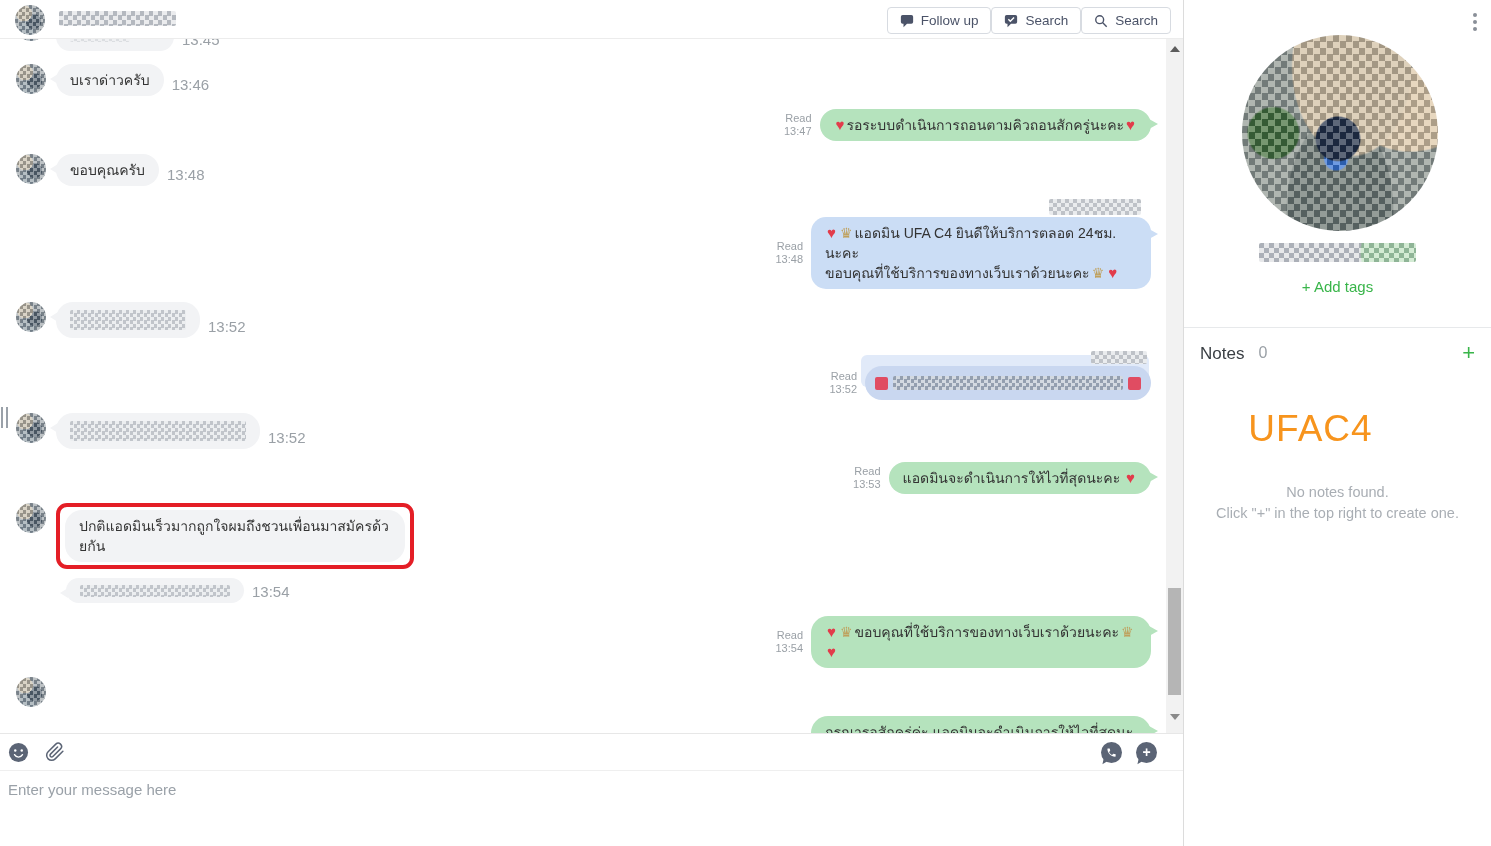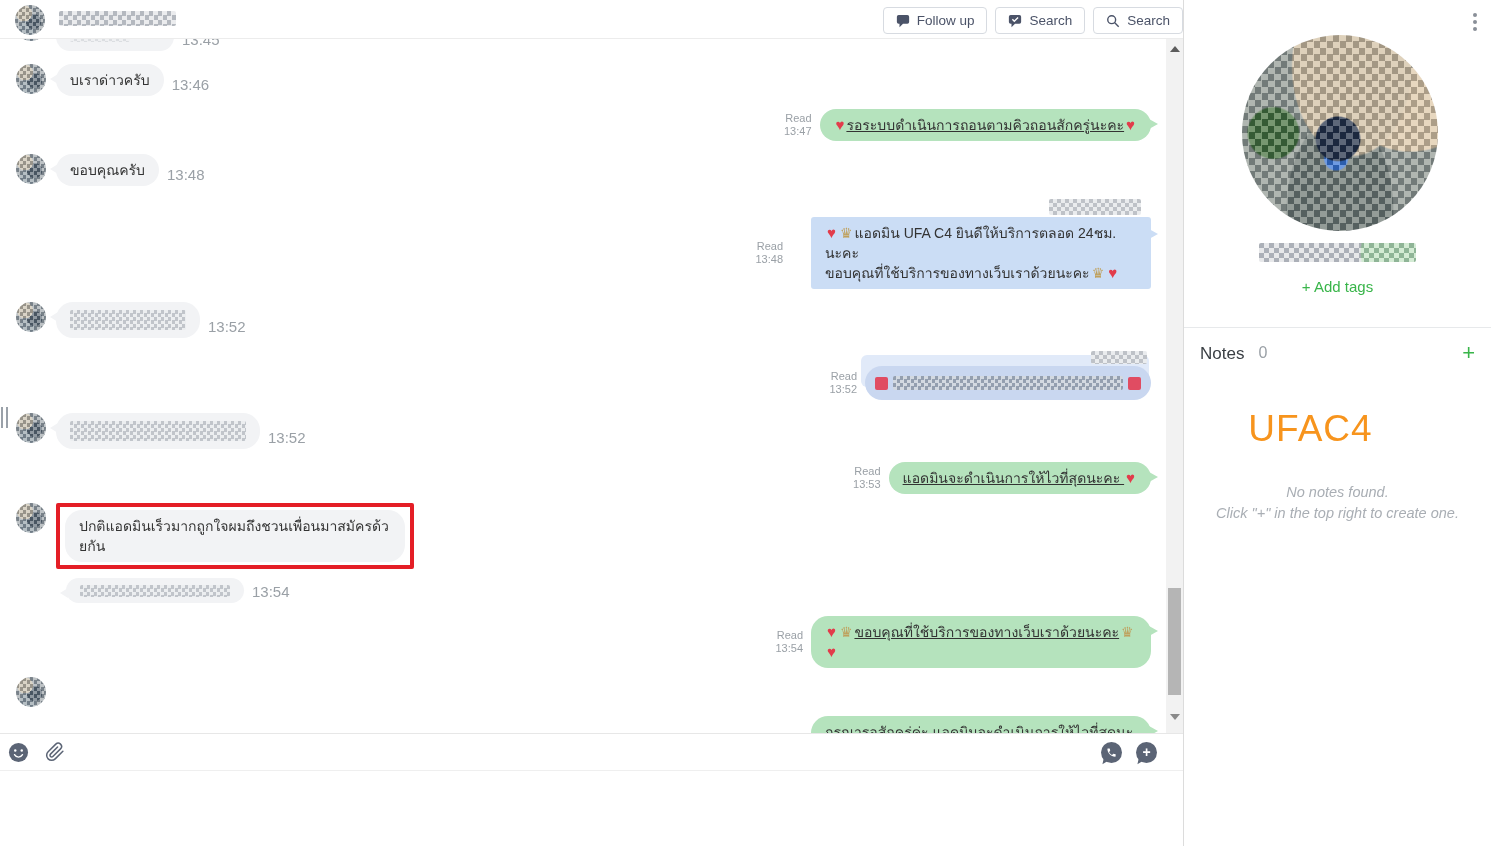--- a/index.html
+++ b/index.html
@@ -6,21 +6,21 @@
   html,body { width:1491px; height:846px; overflow:hidden; background:#fff;
     font-family:"Liberation Sans","DejaVu Sans",sans-serif; }
   .app { display:flex; width:1491px; height:846px; }
 
   
   .chat-panel { width:1184px; height:846px; position:relative; background:#fff;
     border-right:1px solid #dcdcdc; }
   .chat-header { height:39px; border-bottom:1px solid #ececec; position:relative; }
   .hdr-avatar { position:absolute; left:15px; top:5px; width:28px; height:28px; border-radius:50%; }
   .hdr-name { position:absolute; left:59px; top:11px; width:117px; height:15px; }
-  .hdr-buttons { position:absolute; right:0; top:7px; display:flex; gap:8px; }
+  .hdr-buttons { position:absolute; right:12px; top:7px; display:flex; }
   .btn { display:inline-flex; align-items:center; gap:7px; height:27px; padding:0 12px;
     border:1px solid #d7dbe1; border-radius:4px; background:#fff; color:#4b5368;
     font-size:13.5px; cursor:pointer; white-space:nowrap; }
   .btn svg { flex:0 0 auto; }
 
   
   .pix-name { background-color:#d2d5da; border-radius:2px;
     background-image:repeating-conic-gradient(rgba(255,255,255,.55) 0% 25%, rgba(110,118,130,.30) 0% 50%);
     background-size:9px 9px; }
   .avatar { width:30px; height:30px; border-radius:50%; flex:0 0 auto; margin-right:10px;
@@ -58,25 +58,25 @@
   .left-bubble.blurred { display:flex; align-items:center; height:36px; }
   .left-bubble.blurred.short { height:25px; }
   .left-bubble.partial { width:118px; height:26px; border-radius:0 0 14px 14px;
     display:flex; align-items:center; }
   .left-bubble.partial::before { display:none; }
   .avatar.cut { margin-top:-14px; }
 
   .right-col { display:flex; flex-direction:column; align-items:flex-end; }
   .right-line { display:flex; align-items:center; }
   .read-time { text-align:right; margin-right:8px; font-size:11px; color:#9aa0a6; line-height:13px; }
-  .right-bubble.green { background:#b5e3bd;text-decoration:underline; }
+  .right-bubble.green { background:#b5e3bd; }
   .right-bubble.green::after { content:""; position:absolute; right:-7px; top:10px;
     border-top:5px solid transparent; border-bottom:5px solid transparent;
     border-left:9px solid #b5e3bd; }
-  .right-bubble.blue { background:#cbddf5; border-radius:3px;margin-left:20px; }
+  .right-bubble.blue { background:#cbddf5; border-radius:15px; }
   .right-bubble.blue::after { content:""; position:absolute; right:-7px; top:12px;
     border-top:5px solid transparent; border-bottom:5px solid transparent;
     border-left:9px solid #cbddf5; }
   .time { font-size:15px; color:#9aa0a6; margin-left:8px; align-self:flex-end; margin-bottom:3px; }
 
   .label-blur { width:92px; height:16px; margin:0 10px 2px 0; border-radius:2px;
     background-color:#d5d8dc;
     background-image:repeating-conic-gradient(rgba(255,255,255,.5) 0% 25%, rgba(120,127,138,.25) 0% 50%);
     background-size:8px 8px; }
   .label-blur.small { width:56px; height:13px; margin-right:4px; position:relative; z-index:3; }
@@ -86,21 +86,21 @@
   .halo { position:absolute; left:-4px; right:2px; top:-11px; height:32px;
     background:#e1eaf9; border-radius:6px; }
   .hl-pill { position:absolute; inset:0; background:#c9d7f0; border-radius:17px;
     display:flex; align-items:center; justify-content:space-between; padding:0 10px; }
   .hl-strip { flex:1; height:14px; margin:0 5px; border-radius:2px; background-color:#aeb9c9;
     background-image:repeating-conic-gradient(rgba(255,255,255,.45) 0% 25%, rgba(90,100,118,.3) 0% 50%);
     background-size:7px 7px; }
   .red-sq { width:13px; height:13px; background:#e04c62; border-radius:2px; flex:0 0 auto; }
 
   .red-box { display:flex; align-items:flex-end; border:4px solid #e41e26;
-    border-radius:2px; padding:3px 5px; }
+    border-radius:11px; padding:3px 5px; }
   .red-box .time { margin-bottom:5px; }
   .red-box .left-bubble::before { display:none; }
 
   
   .e { display:inline-block; margin:0 2px; }
   .e-heart { color:#e23c4b; font-size:15px; }
   .e-crown { color:#bfa05c; font-size:14px; }
 
   .edge-artifact { position:absolute; left:1px; top:368px; width:7px; height:21px;
     border-left:2px solid #9aa1a9; border-right:2px solid #9aa1a9; }
@@ -157,21 +157,21 @@
   .add-tags { display:block; margin:16px auto 0; text-align:center; color:#39b54a;
     font-size:15px; background:none; border:none; cursor:pointer; font-family:inherit; }
   .side-divider { border-top:1px solid #e7e9eb; margin-top:32px; }
   .notes-header { display:flex; align-items:flex-start; padding:16px 16px 0 16px; }
   .notes-title { font-size:17px; color:#3a3f44; }
   .notes-count { font-size:16px; color:#9aa0a6; margin-left:14px; }
   .notes-add { margin-left:auto; color:#39b54a; font-size:22px; font-weight:300; background:none;
     border:none; cursor:pointer; line-height:18px; }
   .watermark { margin-top:44px; text-align:center; transform:translateX(-27px);
     color:#f7941d; font-size:37px; letter-spacing:1px; }
-  .notes-empty { margin-top:32px; text-align:center; color:#a9aeb4; font-size:14.5px; line-height:21px;font-style:italic; }
+  .notes-empty { margin-top:32px; text-align:center; color:#a9aeb4; font-size:14.5px; line-height:21px; }
 </style>
 </head>
 <body>
 
 <div class="app">
 
   <div class="chat-panel">
 
     <div class="chat-header">
       <div class="hdr-avatar avatar"></div>
@@ -369,20 +369,21 @@
                 </svg>
             </span>
           </button>
           <button class="icon-btn">
             <span class="circle-bubble">
                 <span class="plus">+</span>
               </span>
           </button>
         </div>
       </div>
+      <input class="msg-input" type="text" placeholder="Enter your message here" style="">
     </div>
   </div>
 
   <div class="side-panel">
     <div class="kebab">
         <i></i>
         <i></i>
         <i></i>
       </div>
     <div class="profile-avatar"></div>

